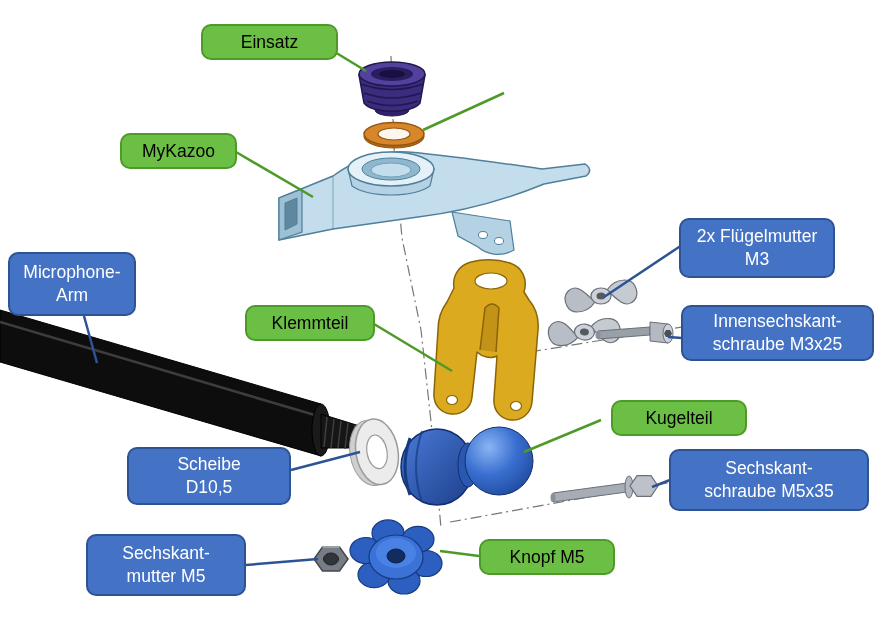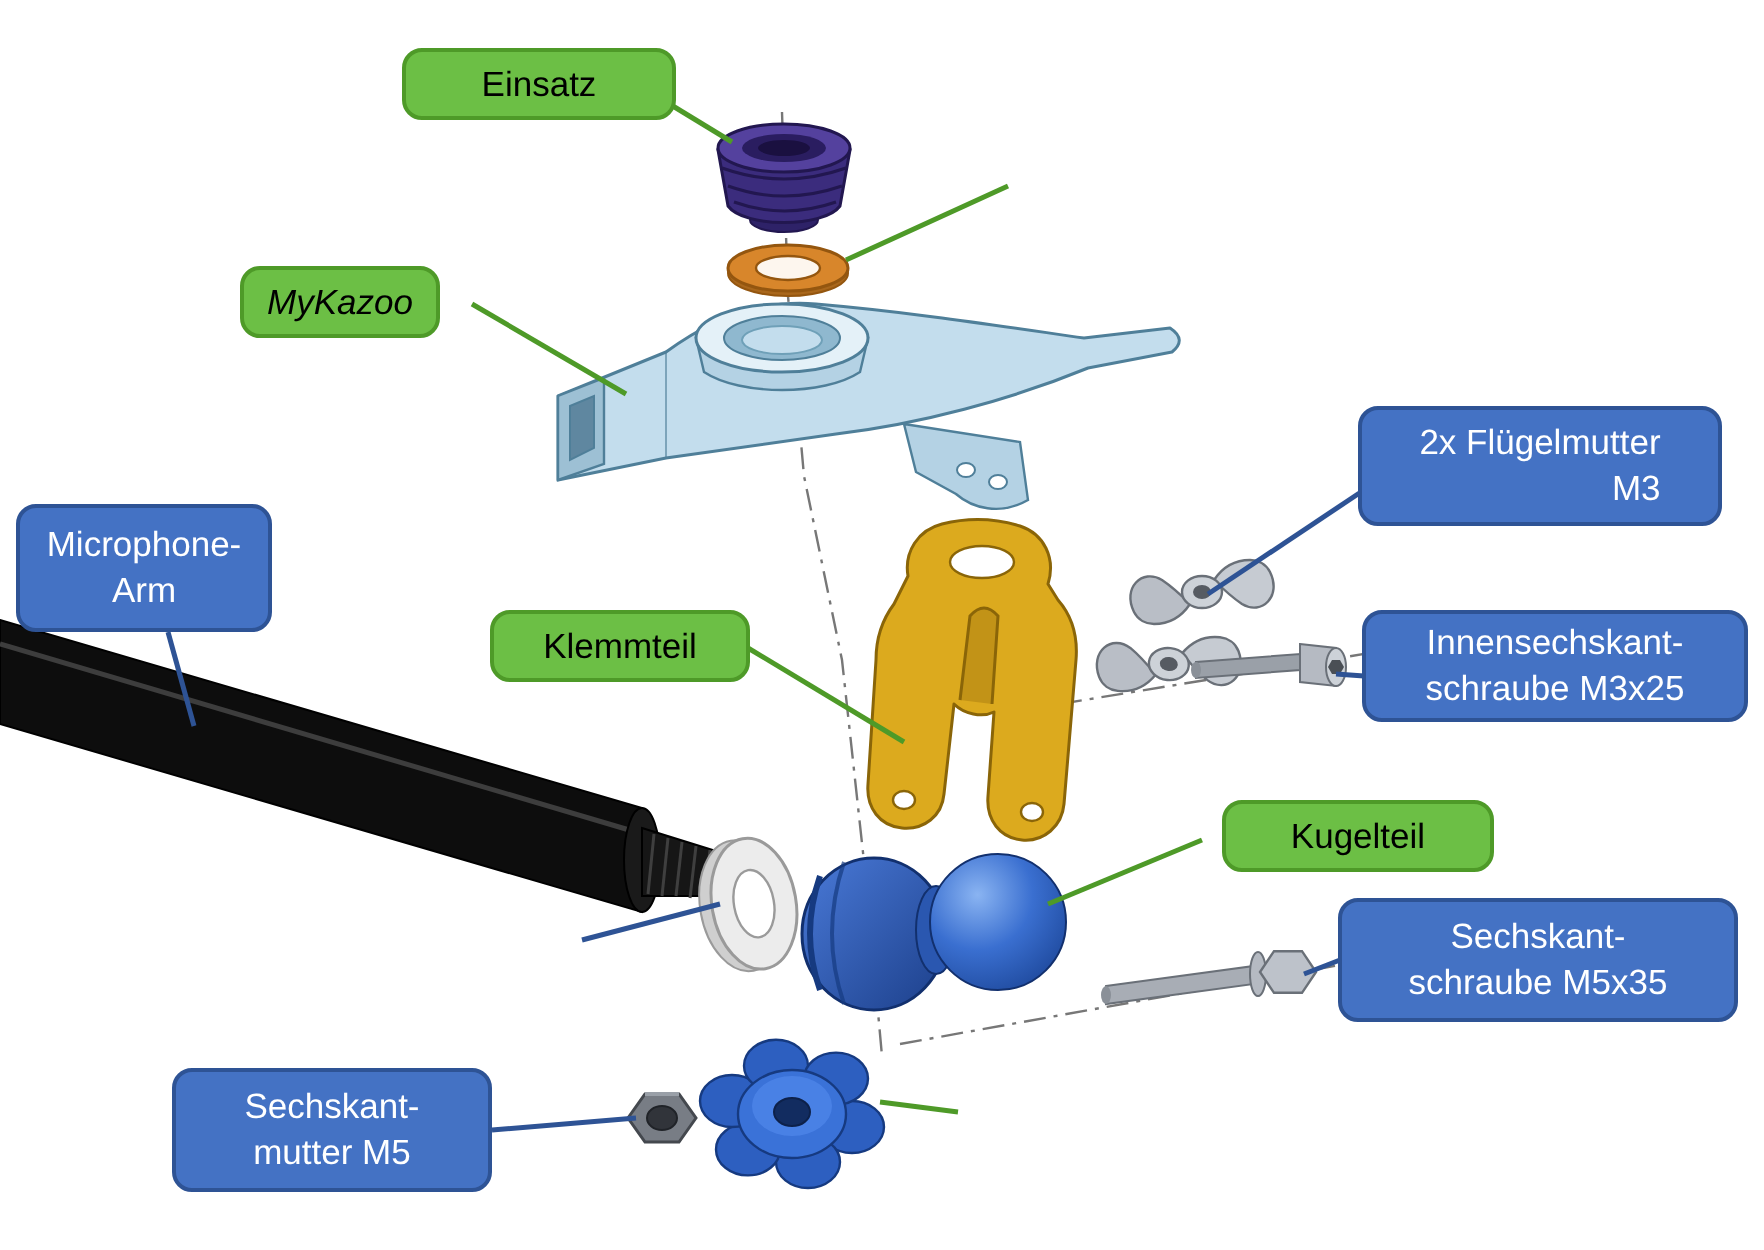--- a/index.html
+++ b/index.html
@@ -36,22 +36,22 @@
     color: #000000;
   }
   .label.blue {
     background: #4472C4;
     border-color: #2E5395;
     color: #ffffff;
   }
   
   #lbl-einsatz        { left: 201px; top: 24px;  width: 137px; height: 36px; }
   #lbl-diaphragma     { left: 496px; top: 38px;  width: 150px; height: 58px; }
-  #lbl-mykazoo        { left: 120px; top: 133px; width: 100px; height: 36px; font-style: italic; }
-  #lbl-fluegelmutter  { left: 679px; top: 203px; width: 182px; height: 60px; text-align: right; }
+  #lbl-mykazoo        { left: 120px; top: 133px; width: 117px; height: 36px; }
+  #lbl-fluegelmutter  { left: 679px; top: 218px; width: 156px; height: 60px; }
   #lbl-microphone-arm { left: 8px;   top: 252px; width: 128px; height: 64px; }
   #lbl-klemmteil      { left: 245px; top: 305px; width: 130px; height: 36px; text-align: center; }
   #lbl-innensechskant { left: 681px; top: 305px; width: 193px; height: 56px; }
   #lbl-kugelteil      { left: 600px; top: 400px; width: 136px; height: 36px; margin-left: 11px; }
   #lbl-scheibe        { left: 127px; top: 447px; width: 164px; height: 58px; }
   #lbl-sechskantschraube { left: 669px; top: 449px; width: 200px; height: 62px; }
   #lbl-sechskantmutter   { left: 86px;  top: 534px; width: 160px; height: 62px; }
   #lbl-knopf          { left: 479px; top: 539px; width: 136px; height: 36px; }
 </style>
 </head>
@@ -215,18 +215,21 @@
   <div class="label green" id="lbl-einsatz">Einsatz</div>
   <div class="label green" id="lbl-mykazoo">MyKazoo</div>
   <div class="label blue" id="lbl-fluegelmutter">2x Flügelmutter
 M3</div>
   <div class="label blue" id="lbl-microphone-arm">Microphone-
 Arm</div>
   <div class="label green" id="lbl-klemmteil">Klemmteil</div>
   <div class="label blue" id="lbl-innensechskant">Innensechskant-
 schraube M3x25</div>
   <div class="label green" id="lbl-kugelteil">Kugelteil</div>
+  <div class="label blue" id="lbl-scheibe">Scheibe
+D10,5</div>
   <div class="label blue" id="lbl-sechskantschraube">Sechskant-
 schraube M5x35</div>
   <div class="label blue" id="lbl-sechskantmutter">Sechskant-
 mutter M5</div>
+  <div class="label green" id="lbl-knopf">Knopf M5</div>
 
 </div>
 
 </body></html>

